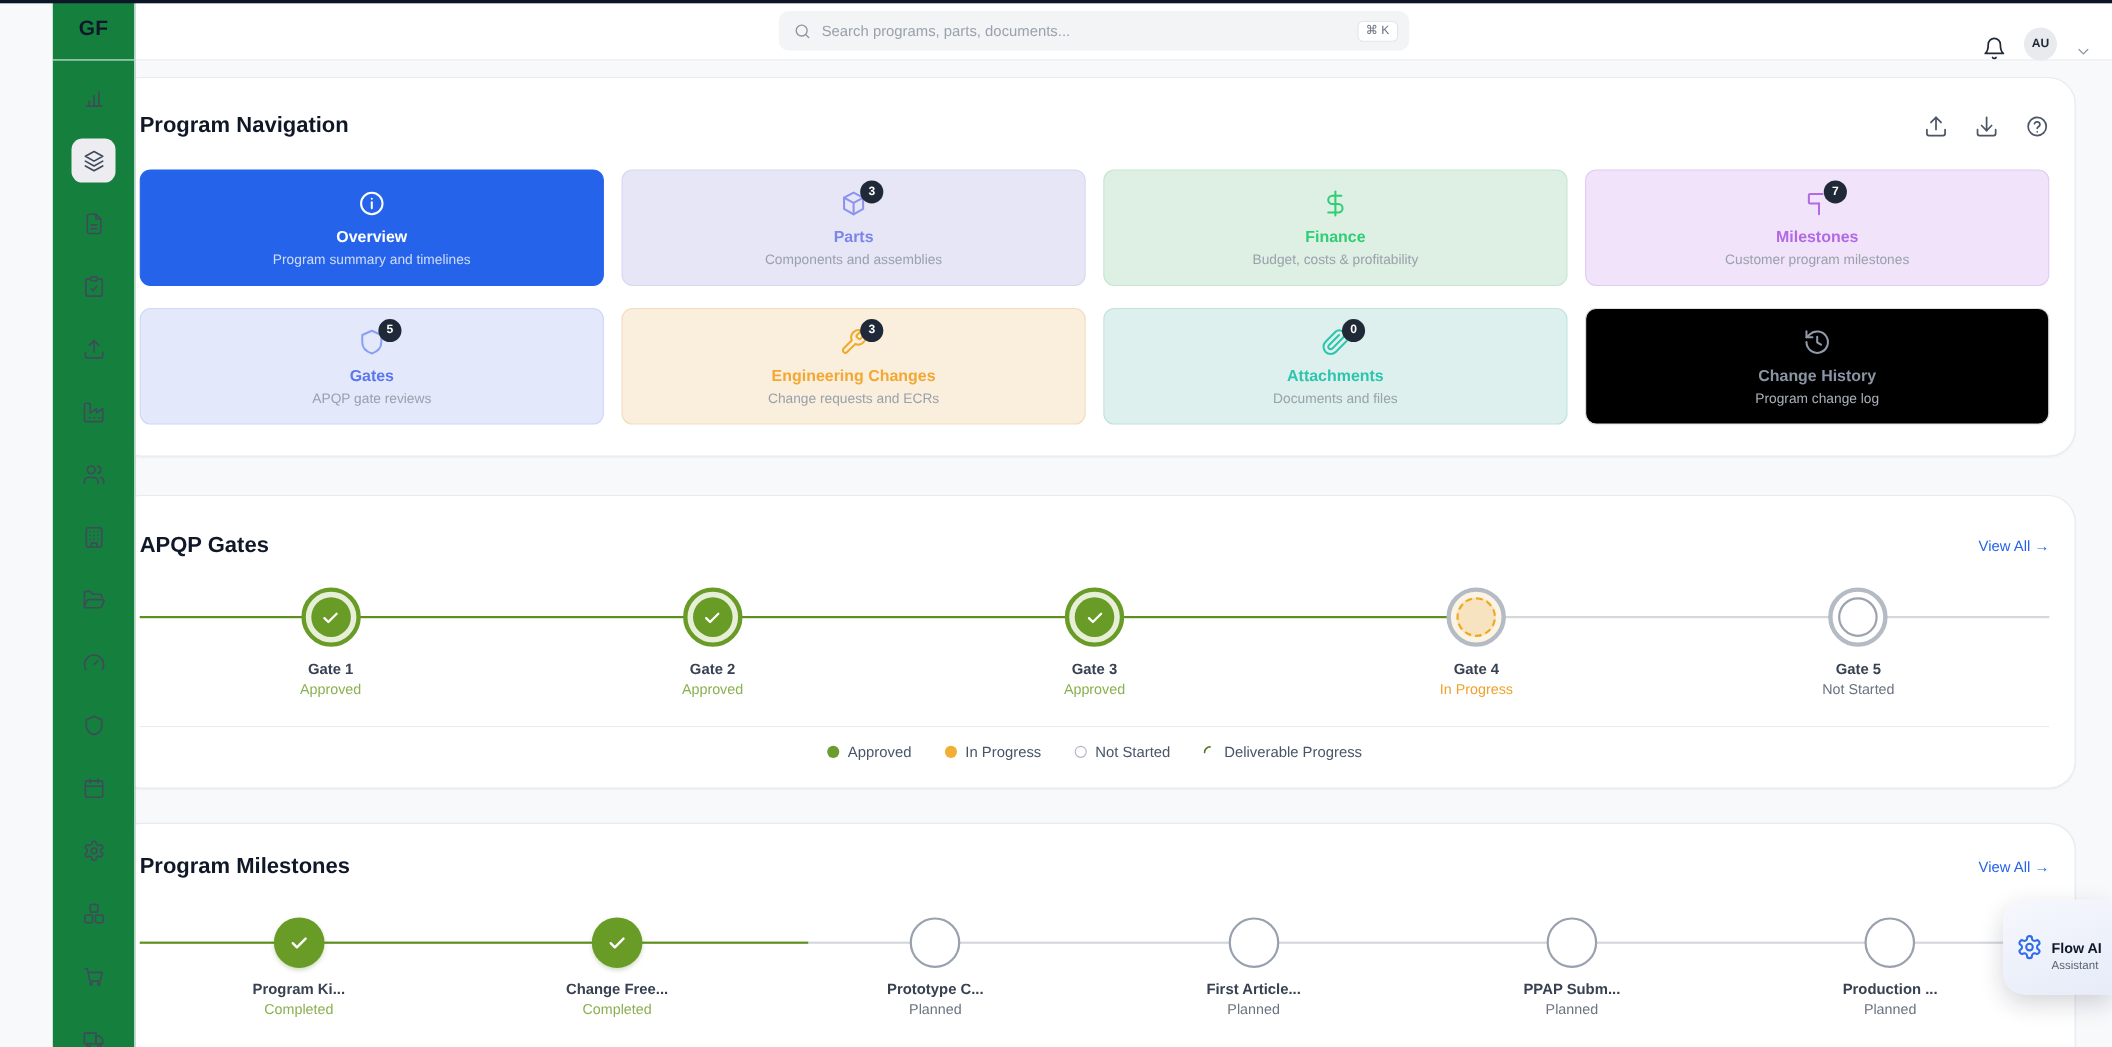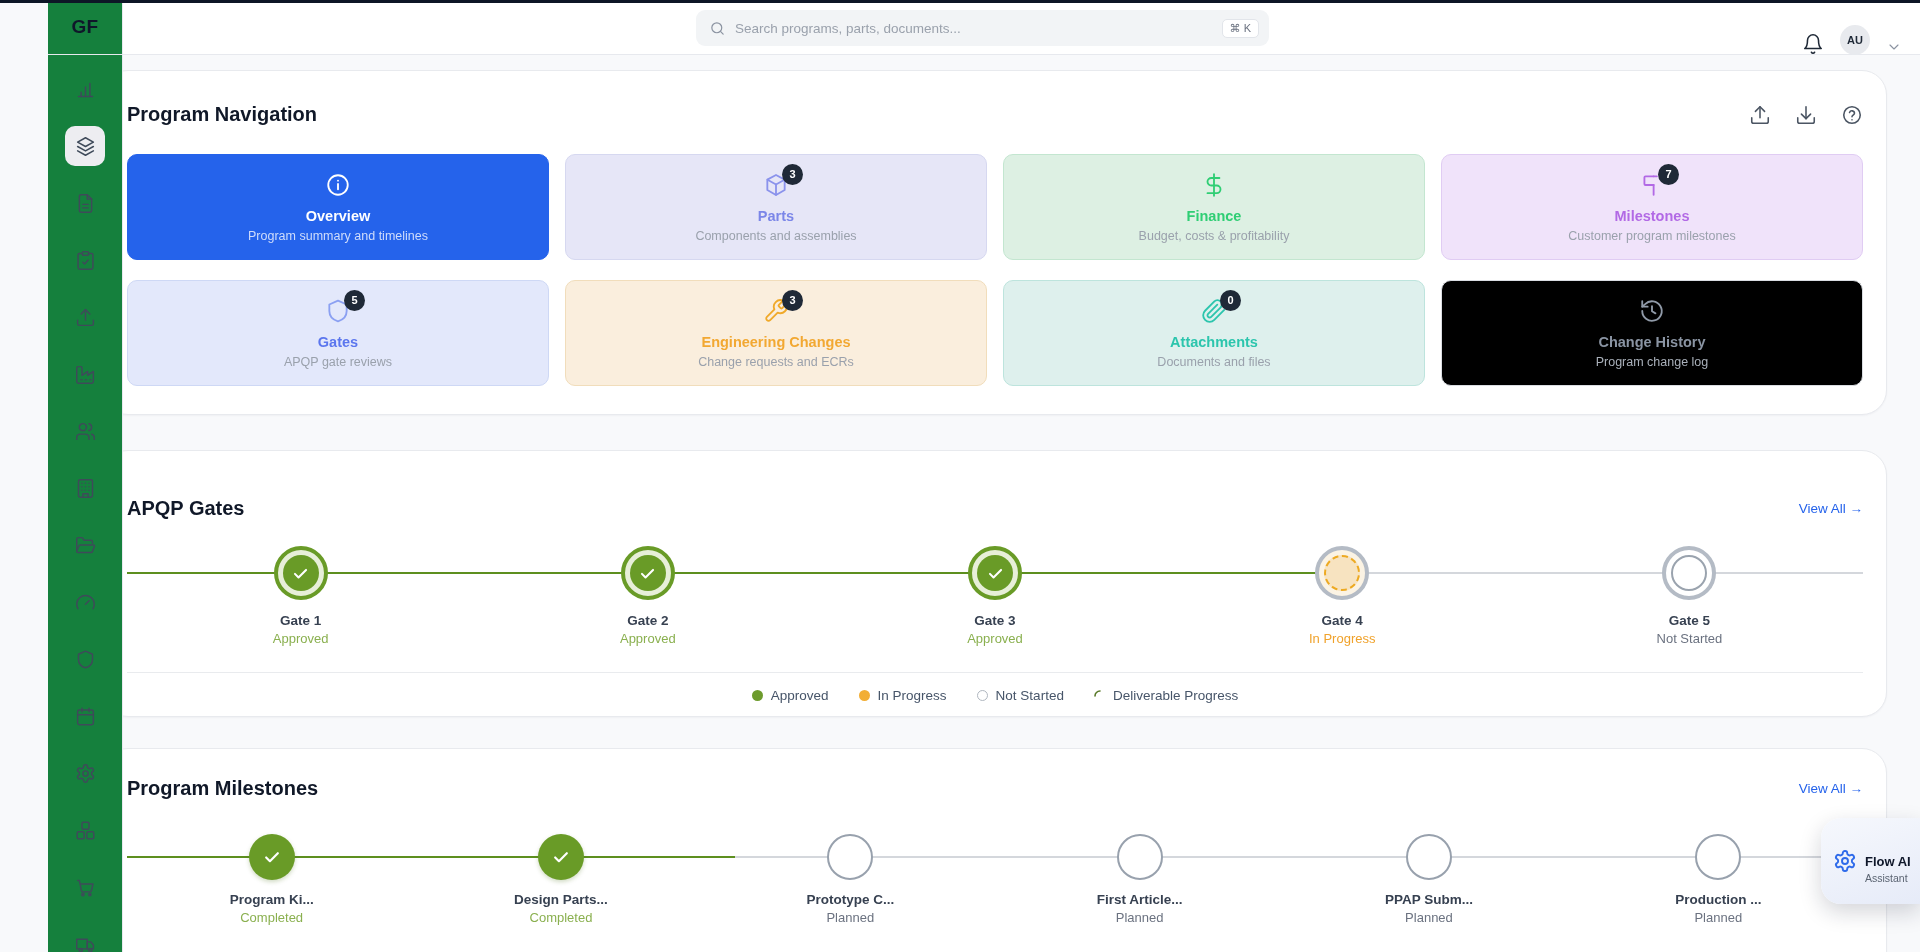--- a/index.html
+++ b/index.html
@@ -15,21 +15,21 @@
     border-bottom:1px solid #e7e9ee; font-size:19px; font-weight:800; letter-spacing:.2px; color:#0f172a; }
   .side-nav { display:flex; flex-direction:column; align-items:center; gap:17px; padding-top:14px; }
   .side-item { width:40px; height:40px; min-height:40px; border-radius:10px; display:flex;
     align-items:center; justify-content:center; color:#3f4a5a; cursor:pointer; }
   .side-item.active { background:#ededf1; }
   .side-item svg { width:21px; height:21px; }
 
   svg.ic { fill:none; stroke:currentColor; stroke-width:1.7; stroke-linecap:round; stroke-linejoin:round; }
 
   
-  .header { position:absolute; left:58px; right:0; top:0; height:55px; background:#fff;
+  .header { position:absolute; left:70px; right:0; top:0; height:55px; background:#fff;
     border-bottom:1px solid #e7e9ee; z-index:20; }
   .searchbox { position:absolute; left:638px; top:10px; width:573px; height:36px; background:#f2f4f6;
     border-radius:9px; display:flex; align-items:center; padding:0 10px 0 13px; }
   .searchbox svg { width:17px; height:17px; color:#8b93a1; flex:0 0 auto; }
   .searchbox input { flex:1; border:none; outline:none; background:transparent; margin-left:9px;
     font-size:13.5px; color:#334155; font-family:inherit; }
   .searchbox input::placeholder { color:#9aa1ac; }
   .kbd { background:#fff; border:1px solid #e2e5ea; border-radius:5px; font-size:11px; color:#6b7280;
     padding:3px 7px; line-height:1; white-space:nowrap; }
   .hdr-right { position:absolute; right:18px; top:0; height:55px; display:flex; align-items:flex-end; gap:16px; }
@@ -66,21 +66,21 @@
   .tile.indigo { background:#e6e6f7; border-color:#d6d8f0; } .tile.indigo .t-label{color:#7b86e8;} .tile.indigo .t-ico{color:#8b93ec;}
   .tile.green  { background:#ddf0e3; border-color:#c3e6d0; } .tile.green  .t-label{color:#2fce74;} .tile.green  .t-ico{color:#2fce74;}
   .tile.purple { background:#f0e3fa; border-color:#e0ccf3; } .tile.purple .t-label{color:#b269e5;} .tile.purple .t-ico{color:#b269e5;}
   .tile.blue   { background:#e3e8fb; border-color:#ced8f5; } .tile.blue   .t-label{color:#5b76ee;} .tile.blue   .t-ico{color:#8ba0f2;}
   .tile.orange { background:#faeedd; border-color:#f1ddbb; } .tile.orange .t-label{color:#f2a832;} .tile.orange .t-ico{color:#f0a929;}
   .tile.teal   { background:#def0ed; border-color:#bde4dd; } .tile.teal   .t-label{color:#2cc5ad;} .tile.teal   .t-ico{color:#2cc5ad;}
   .tile.gray   { background:#000000; border-color:#dadde2; } .tile.gray   .t-label{color:#8a94a3;} .tile.gray   .t-desc{color:#a9b0ba;} .tile.gray .t-ico{color:#909aa8;}
 
   
   #card-gates { top:450px; height:267px; }
-  #card-gates .card-hd { margin-top:46px; }
+  #card-gates .card-hd { margin-top:34px; }
   .gates-row { position:relative; display:flex; margin-top:26px; }
   .tl-line { position:absolute; top:26px; height:2px; z-index:0; }
   .tl-green { background:#5d8f1f; }
   .tl-gray  { background:#d4d7dc; }
   .gate-col { flex:1; display:flex; flex-direction:column; align-items:center; position:relative; z-index:1; }
   .gate-dot { width:54px; height:54px; border-radius:50%; display:flex; align-items:center; justify-content:center; cursor:pointer; }
   .gate-dot.approved   { border:4px solid #699b27; background:#e7efd8; }
   .gate-dot.inprogress { border:4px solid #b4bbc5; background:#fbf3e4; }
   .gate-dot.notstarted { border:4px solid #b4bbc5; background:#fff; }
   .gate-in { width:36px; height:36px; border-radius:50%; display:flex; align-items:center; justify-content:center; }
@@ -456,21 +456,21 @@
           </div>
           <div class="m-name">Program Ki...</div>
           <div class="m-status st-completed">Completed</div>
         </div>
         <div class="ms-col">
           <div class="ms-dot completed">
             <svg class="ic" viewBox="0 0 24 24">
               <path d="m5 12.5 4.5 4.5L19 7.5"></path>
             </svg>
           </div>
-          <div class="m-name">Design Parts...</div>
+          <div class="m-name">Change Free...</div>
           <div class="m-status st-completed">Completed</div>
         </div>
         <div class="ms-col">
           <div class="ms-dot planned"></div>
           <div class="m-name">Prototype C...</div>
           <div class="m-status st-planned">Planned</div>
         </div>
         <div class="ms-col">
           <div class="ms-dot planned"></div>
           <div class="m-name">First Article...</div>

